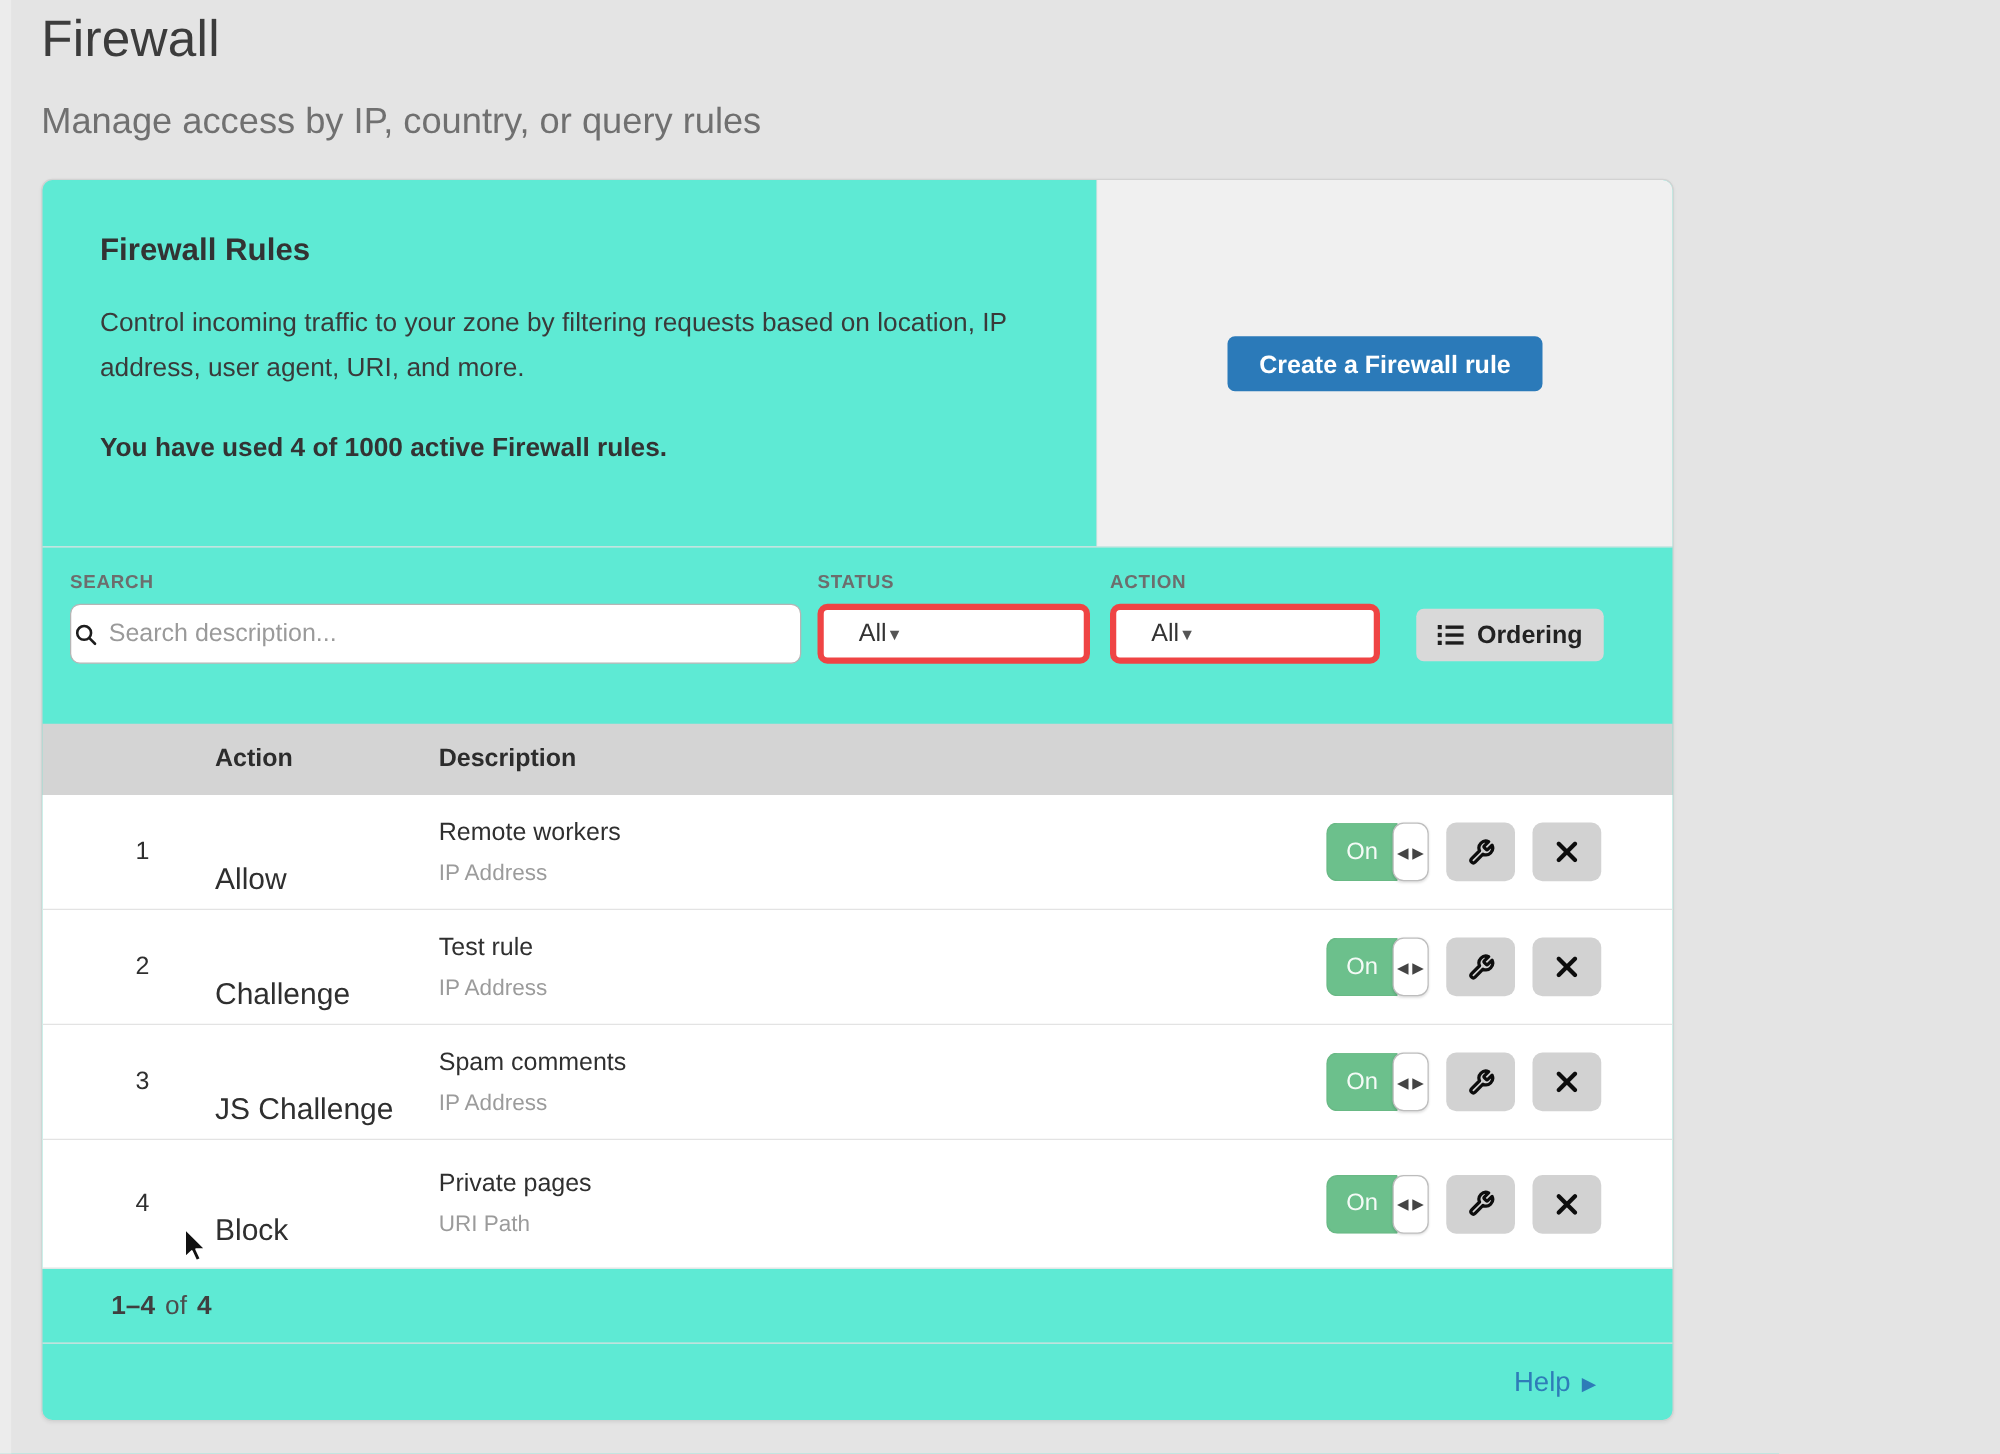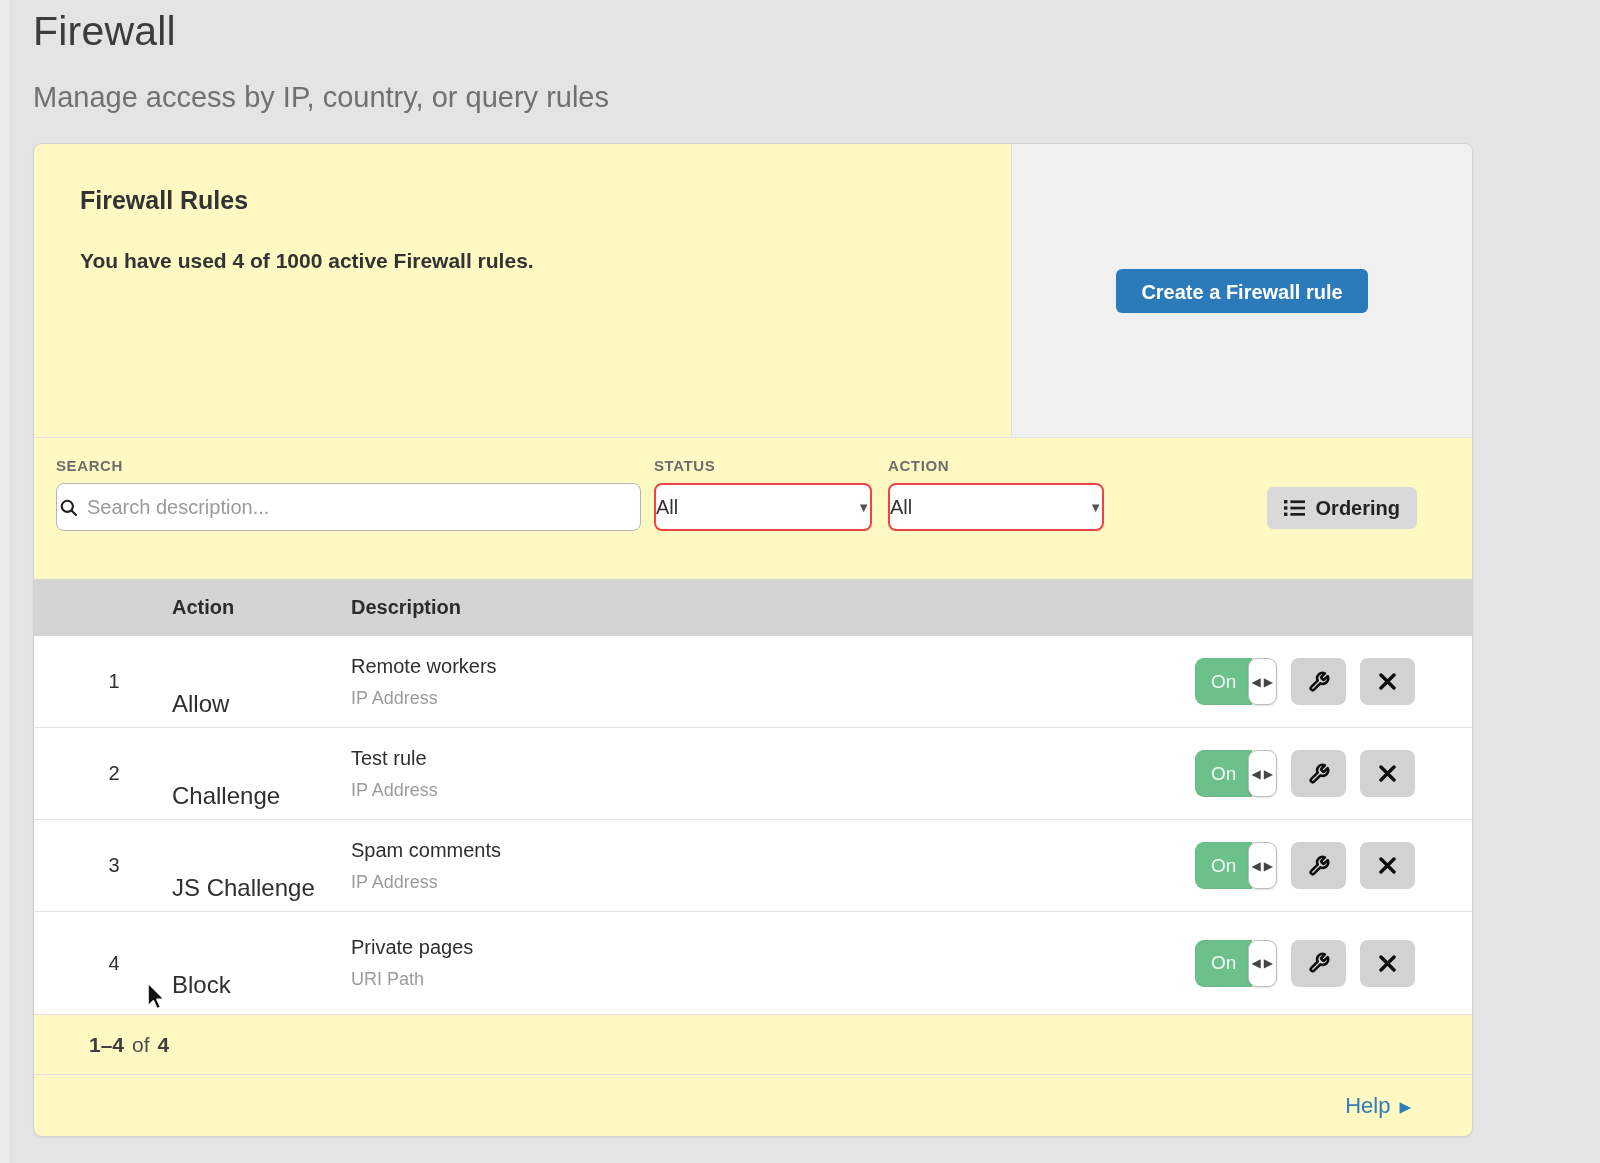--- a/index.html
+++ b/index.html
@@ -16,22 +16,22 @@
     background: #f0f0f0; opacity: .7;
   }
 
   
   .page-header { position: absolute; left: 33px; top: 8px; }
   .page-title { font-size: 41px; font-weight: 500; color: #3c3c3c; letter-spacing: .2px; }
   .page-subtitle { margin-top: 26px; font-size: 29px; font-weight: 400; color: #707070; }
 
   
   .card {
-    position: absolute; left: 33px; top: 143px; width: 1440px; height: 994px;
-    background: #fef9c3; border: 1px solid #d2d2d2; border-radius: 9px;
+    position: absolute; left: 33px; top: 143px; width: 1306px; height: 994px;
+    background: #5eead4; border: 1px solid #d2d2d2; border-radius: 9px;
     box-shadow: 0 1px 3px rgba(0,0,0,.06);
     display: flex; flex-direction: column;
   }
 
   
   .card-top { display: flex; height: 294px; border-bottom: 1px solid #e2e2e2; }
   .card-top-left { flex: 1; padding: 42px 60px 0 46px; }
   .card-heading { font-size: 25px; font-weight: 700; color: #333; margin-bottom: 26px; }
   .card-desc { font-size: 21px; color: #3a3a3a; line-height: 36px; max-width: 950px; }
   .card-usage { margin-top: 34px; font-size: 21px; font-weight: 700; color: #333; }
@@ -58,23 +58,23 @@
   }
   .search-box svg { flex: 0 0 auto; margin-right: 9px; }
   .search-box input {
     border: none; outline: none; flex: 1; font-family: inherit;
     font-size: 20px; color: #444; background: transparent;
   }
   .search-box input::placeholder { color: #9a9a9a; }
   .filter-status { width: 218px; margin-left: 13px; }
   .filter-action { width: 216px; margin-left: 16px; }
   .select-box {
-    height: 48px; border: 2px solid #ef4444; border-radius: 8px; background: #fff;
-    display: flex; align-items: center; justify-content: space-between;
-    padding: 0 0; font-size: 20px; color: #333; cursor: pointer;
+    height: 48px; border: 5px solid #ef4444; border-radius: 8px; background: #fff;
+    display: flex; align-items: center; 
+    padding: 0 28px; font-size: 20px; color: #333; cursor: pointer;
   }
   .select-caret { font-size: 13px; color: #555; }
   .ordering-btn {
     margin-left: auto; margin-top: 30px; height: 42px;
     background: #d9d9d9; border: none; border-radius: 6px;
     display: flex; align-items: center; gap: 11px; padding: 0 17px;
     font-family: inherit; font-size: 20px; color: #222; cursor: pointer; font-weight: bold;
   }
 
   
@@ -145,20 +145,21 @@
 <div class="page-header">
   <div class="page-title">Firewall</div>
   <div class="page-subtitle">Manage access by IP, country, or query rules</div>
 </div>
 
 <div class="card">
 
   <div class="card-top">
     <div class="card-top-left">
       <div class="card-heading">Firewall Rules</div>
+      <div class="card-desc">Control incoming traffic to your zone by filtering requests based on location, IP address, user agent, URI, and more.</div>
       <div class="card-usage">You have used 4 of 1000 active Firewall rules.</div>
     </div>
     <div class="card-top-right">
       <button class="create-btn">Create a Firewall rule</button>
     </div>
   </div>
 
   <div class="filters">
     <div class="filter-search">
       <span class="filter-label">SEARCH</span>

